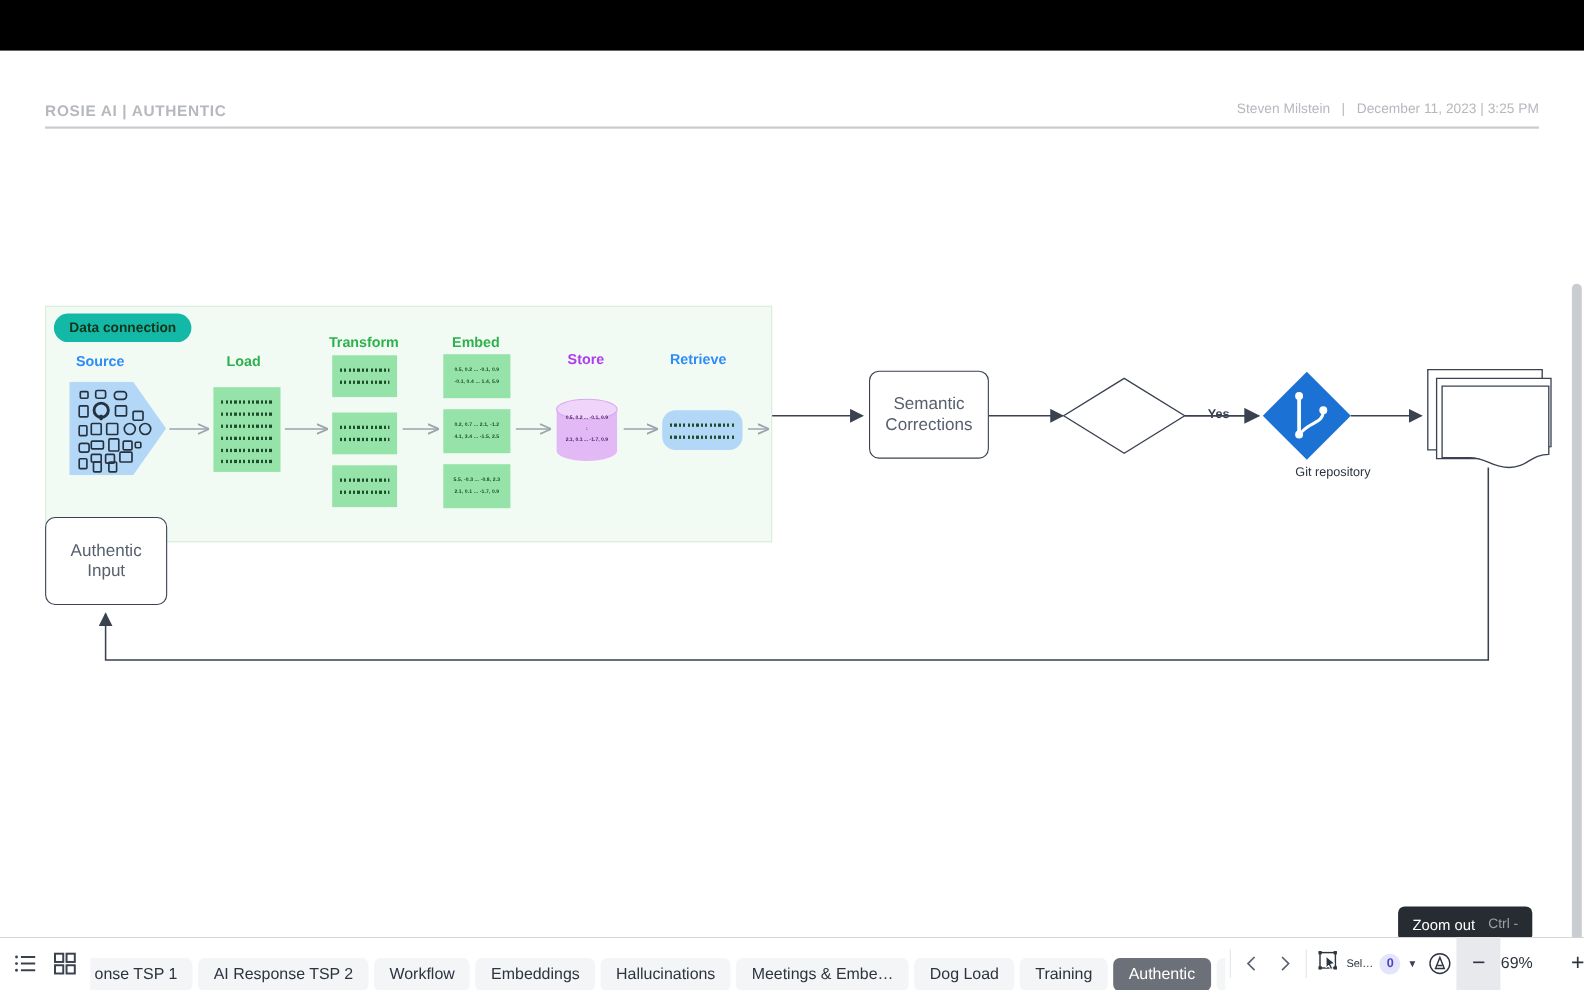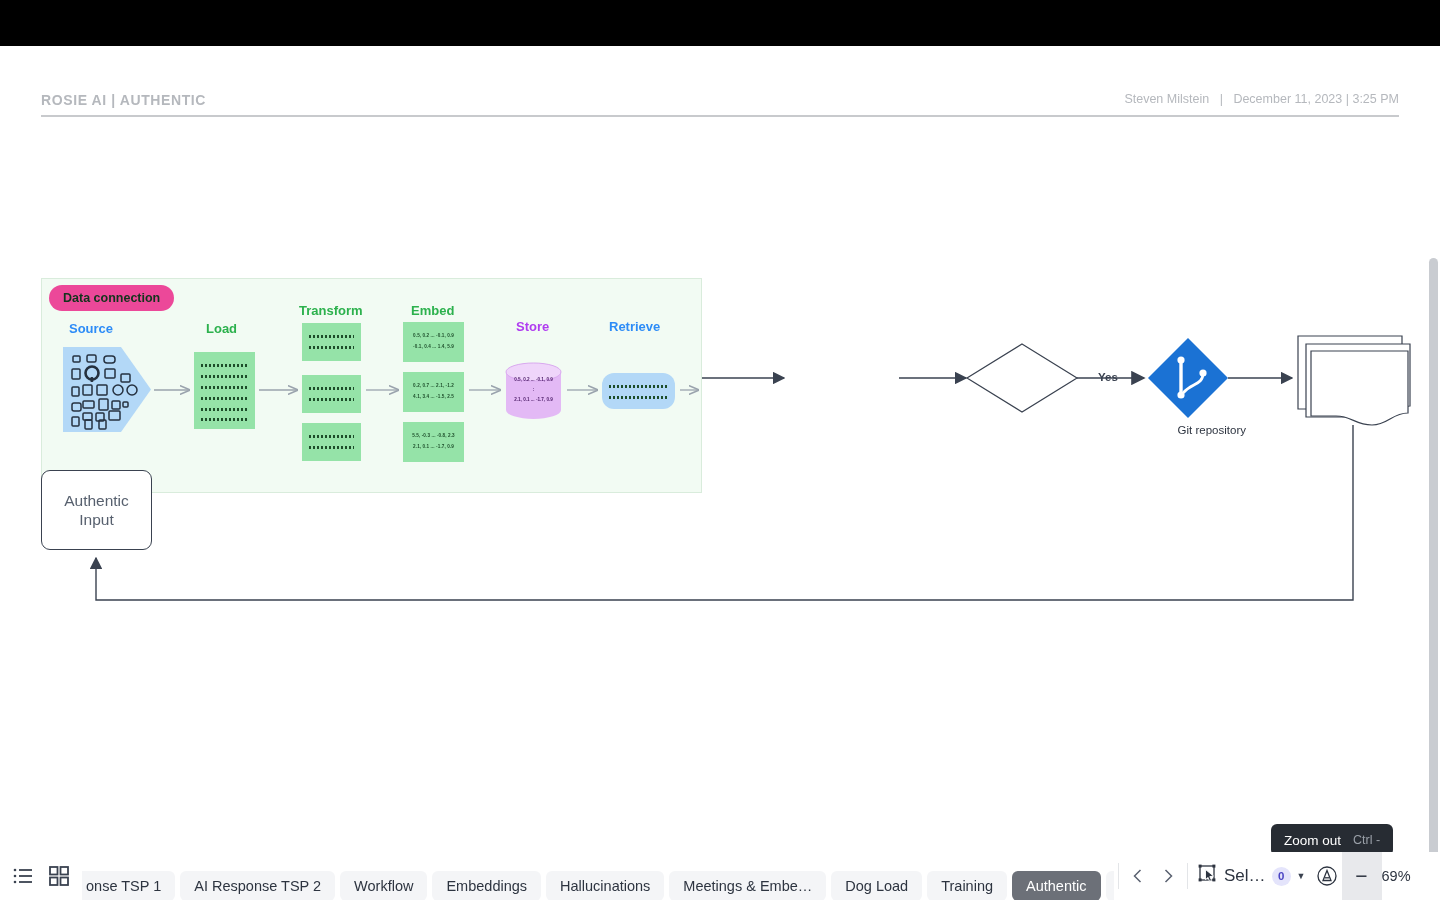--- a/index.html
+++ b/index.html
@@ -31,21 +31,21 @@
   
   .canvas { position:absolute; left:0; top:130px; width:1440px; height:720px; }
 
   
   .dc-panel {
     position:absolute; left:41px; top:148px; width:661px; height:215px;
     background:#f2fbf3; border:1px solid #d9ecdc;
   }
   .dc-badge {
     position:absolute; left:49px; top:155px;
-    background:#ec4899; color:#12351c;
+    background:#14b8a6; color:#12351c;
     font-size:12.5px; font-weight:bold;
     padding:6px 14px; border-radius:20px;
   }
   .dc-lbl { position:absolute; font-size:13px; font-weight:bold; white-space:nowrap; }
   .lbl-source    { left:69px;  top:191px; color:#2d8cf7; }
   .lbl-load      { left:206px; top:191px; color:#2cb14d; }
   .lbl-transform { left:299px; top:173px; color:#2cb14d; }
   .lbl-embed     { left:411px; top:173px; color:#2cb14d; }
   .lbl-store     { left:516px; top:189px; color:#b03cf0; }
   .lbl-retrieve  { left:609px; top:189px; color:#2d8cf7; }
@@ -148,21 +148,21 @@
     flex:0 0 auto; height:30px; padding:0 14px; border-radius:6px;
     display:flex; align-items:center; background:#f4f5f7;
     font-size:14.5px; color:#2d3440; white-space:nowrap;margin-top:20px;
   }
   .tb-tab.clipped { border-radius:0 6px 6px 0; padding-left:4px; }
   .tb-tab.active { background:#6c7078; color:#fff; }
   .tb-right { display:flex; align-items:center; margin-left:auto; padding-right:8px; height:48px; }
   .tb-div { width:1px; height:26px; background:#e3e5e8; margin:0 4px; }
   .navbtn { width:30px; height:30px; display:flex; align-items:center; justify-content:center; color:#5a6170; }
   .sel-group { display:flex; align-items:center; gap:6px; padding:0 6px; }
-  .sel-txt { font-size:17px; color:#2d3440; }
+  .sel-txt { font-size:10px; color:#2d3440; }
   .sel-badge {
     min-width:19px; height:19px; border-radius:10px; background:#e4e4fb;
     color:#4b45c4; font-size:11.5px; font-weight:bold;
     display:flex; align-items:center; justify-content:center; padding:0 5px;
   }
   .caret { font-size:9px; color:#3a4250; }
   .zoom-group { display:flex; align-items:center; height:48px; }
   .zbtn {
     width:40px; height:48px; display:flex; align-items:center; justify-content:center;
     font-size:21px; color:#2d3440;
@@ -285,20 +285,26 @@
         <div class="xline" style="top:23px"></div>
     </div>
 
     <div class="box-auth-input">
       <div class="node-txt" style="left:0;top:0;width:100%;height:100%;flex-direction:column;">
         <span>Authentic</span>
         <span>Input</span>
       </div>
     </div>
 
+    <div class="box-semantic">
+      <div class="node-txt" style="left:0;top:0;width:100%;height:100%;flex-direction:column;">
+        <span>Semantic</span>
+        <span>Corrections</span>
+      </div>
+    </div>
 
     <div class="yes-lbl">Yes</div>
     <div class="git-lbl">Git repository</div>
 
     <div class="www-txt">
       <div>WWW</div>
       <div>Authentic</div>
       <div>Output</div>
     </div>
 

